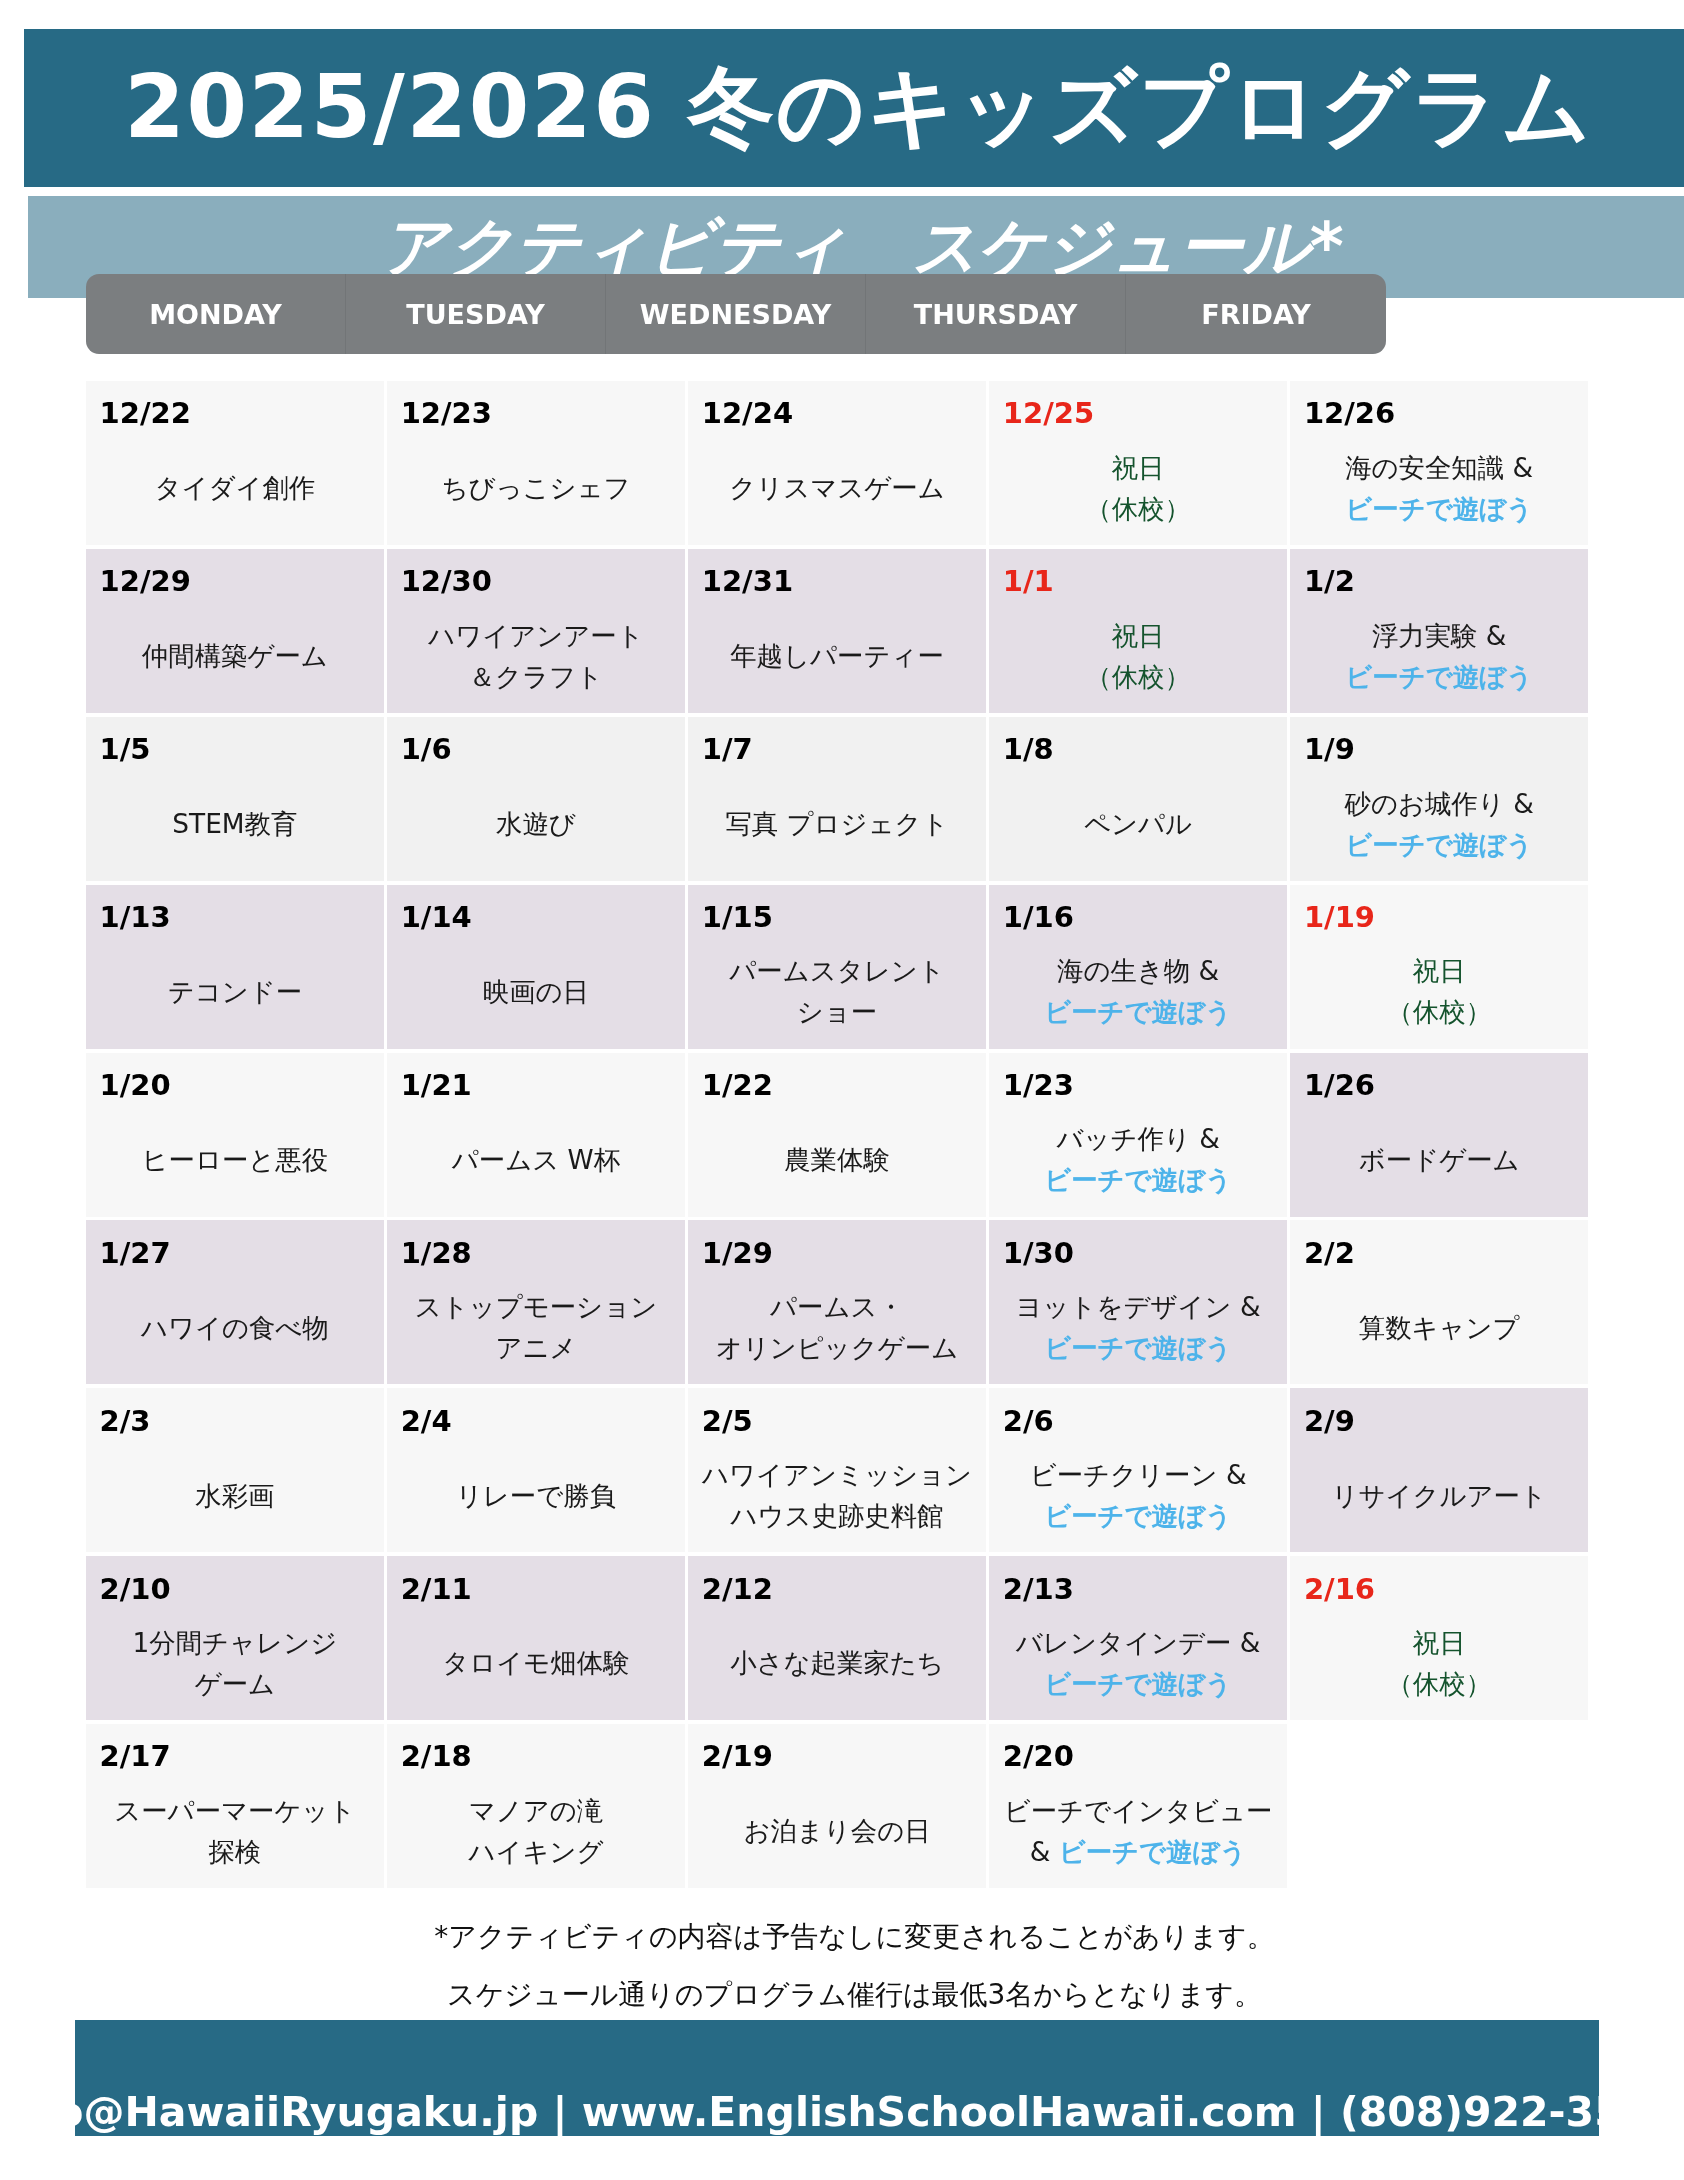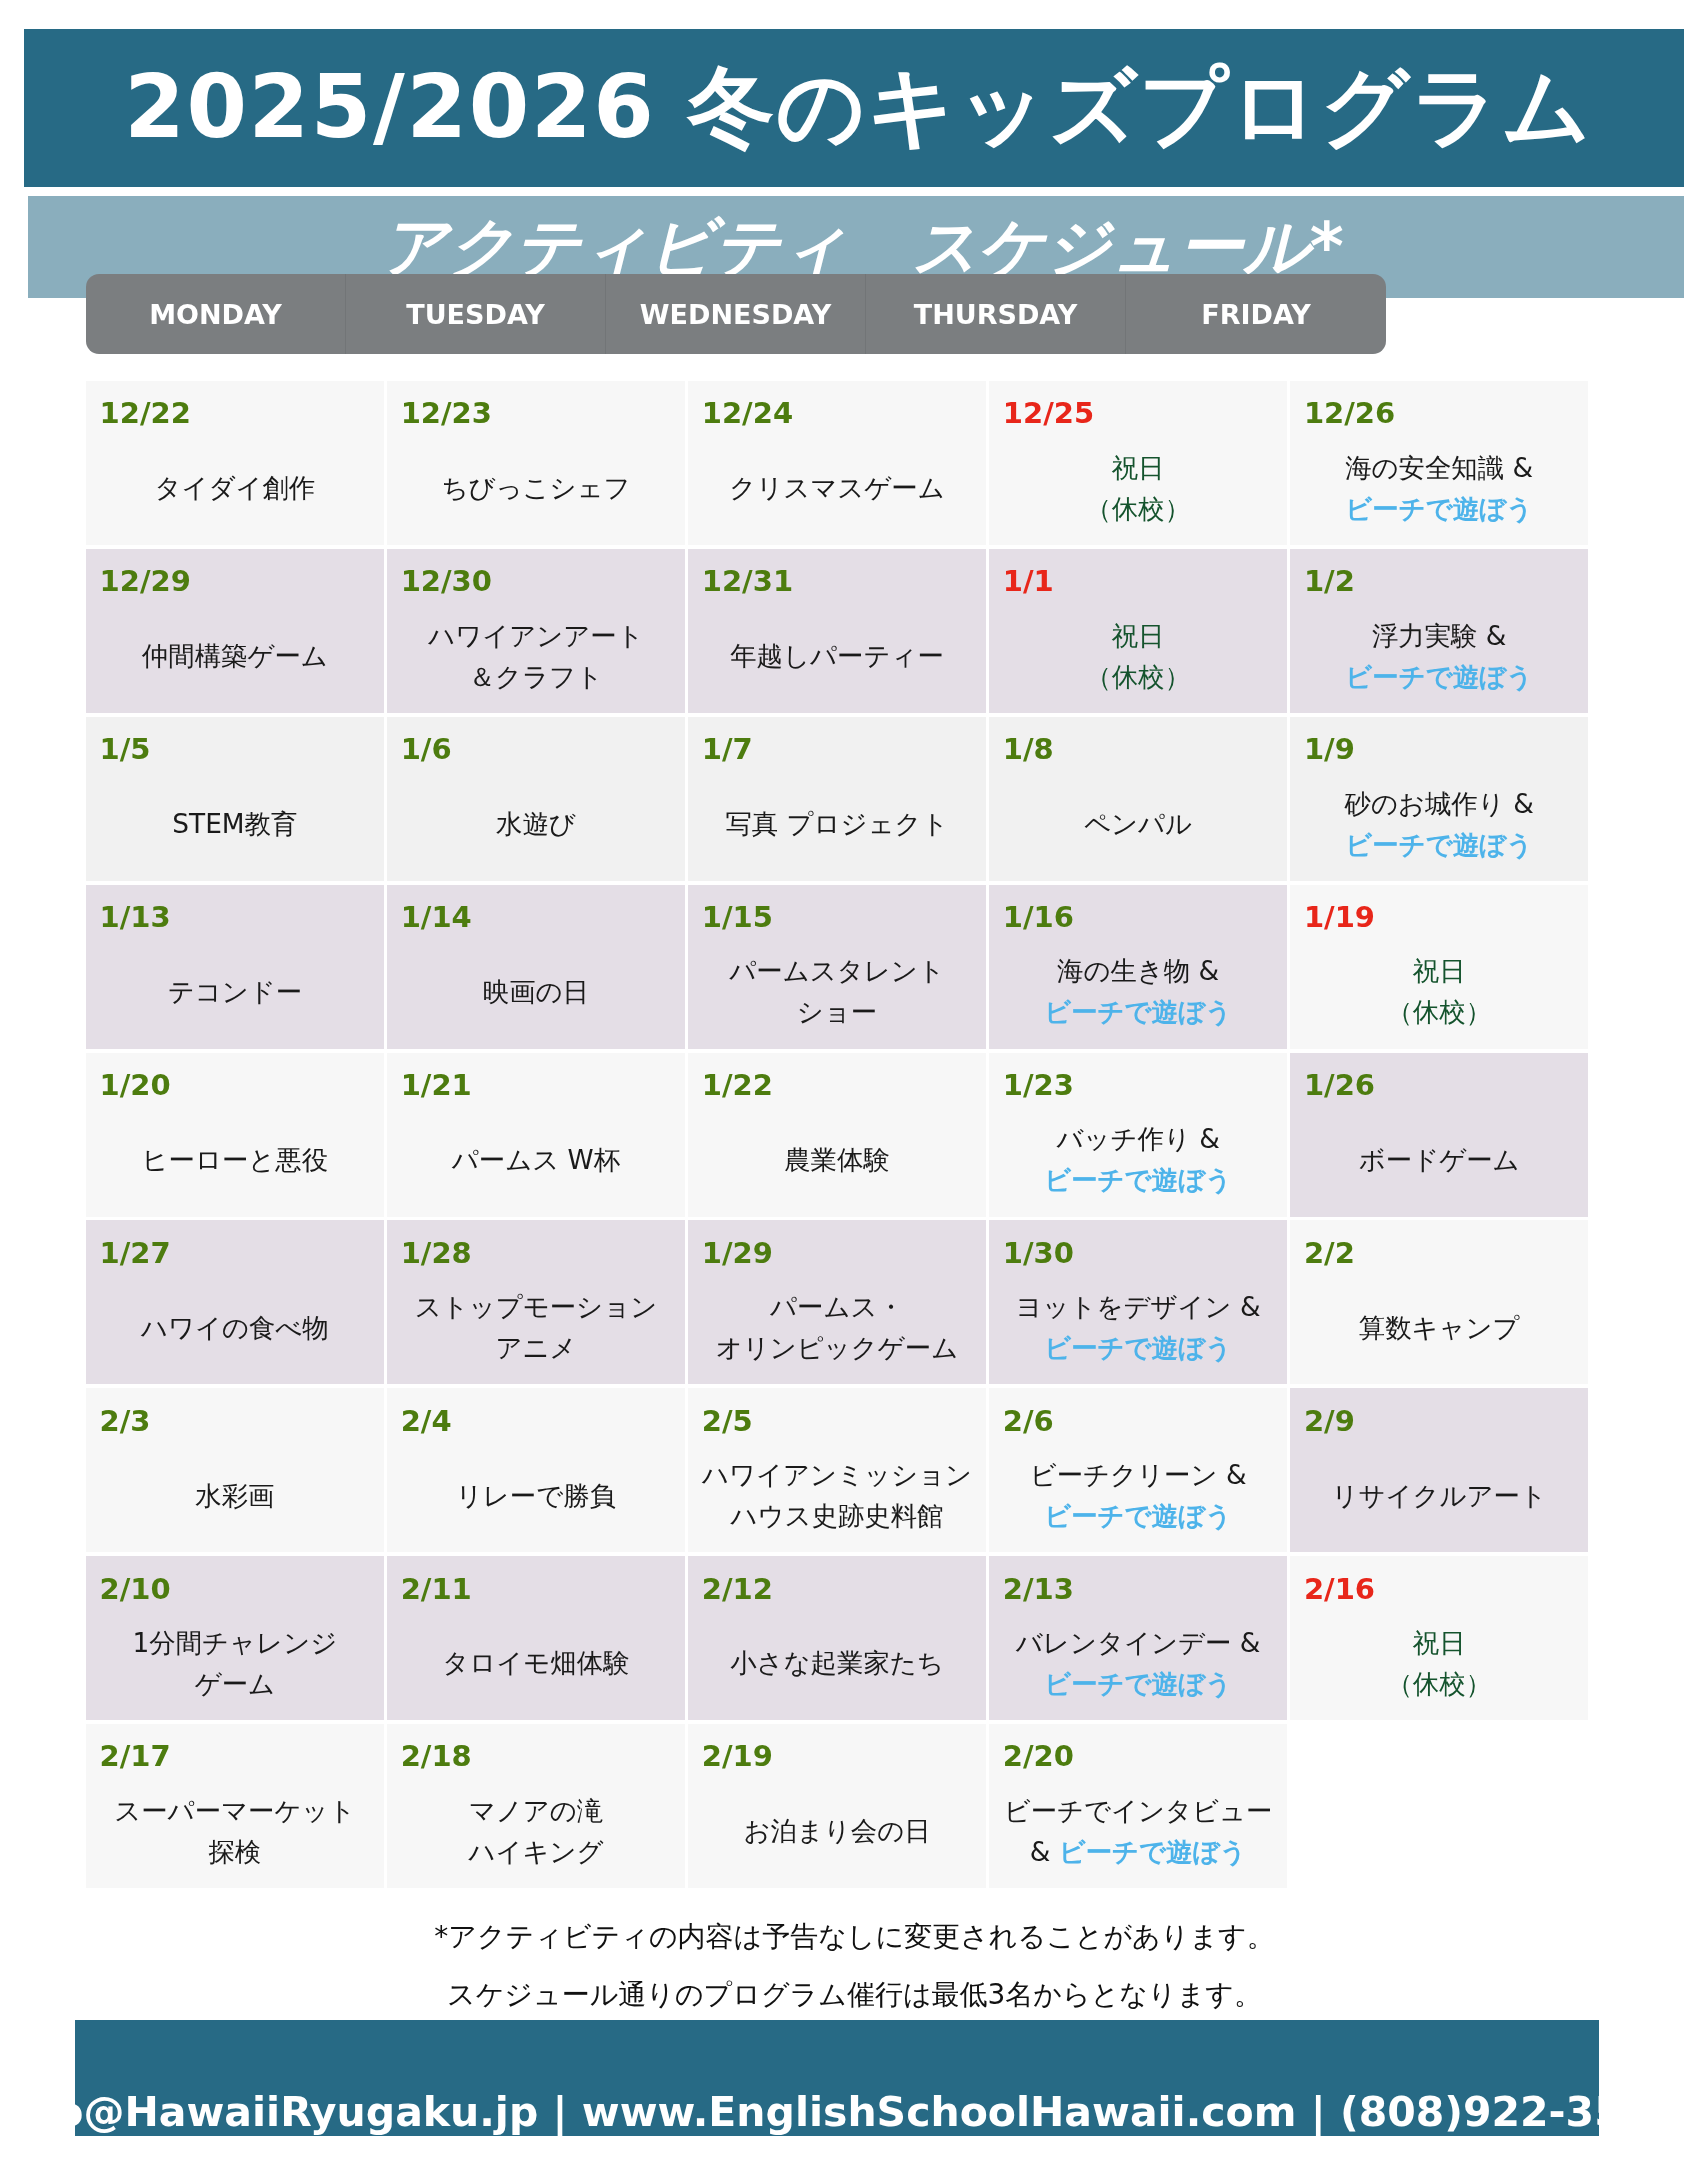--- a/index.html
+++ b/index.html
@@ -15,21 +15,21 @@
                 background:#7b7e80; display:grid; grid-template-columns:repeat(5,1fr);border-radius:13px; }
   .header-row .hcell { display:flex; align-items:center; justify-content:center;
                        color:#fff; font-size:27px; font-weight:bold; border-right:0.9px solid #727577; }
   .header-row .hcell:last-child { border-right:none; }
   .grid { position:absolute; left:86px; top:381px; width:1502px;
           display:grid; grid-template-columns:repeat(5, 1fr); grid-auto-rows:164px;
           column-gap:3.4px; row-gap:3.9px; }
   .cell { position:relative; background:#f7f7f7; }
   .cell.alt { background:#e4dee6; }
   .cell.r3 { background:#f1f1f1;padding-left:8px; }
-  .cell .date { position:absolute; left:13.6px; top:15.3px; font-size:29px; font-weight:bold; color:#4d7c0f; }
+  .cell .date { position:absolute; left:13.6px; top:15.3px; font-size:29px; font-weight:bold; color:#000000; }
   .cell .date.holiday { color:#e8261a; }
   .cell .body { position:absolute; left:0; right:0; top:58px; bottom:8.5px;
                 display:flex; flex-direction:column; align-items:center; justify-content:center;
                 text-align:center; font-size:26.4px; line-height:41px; color:#1a1a1a; }
   .cell .body.holiday { color:#14532d; }
   .beach { color:#4db3ea; font-weight:bold; }
   .notes { position:absolute; left:0; width:1685px; top:1908px; text-align:center;
            font-size:28px; line-height:58px; color:#111;padding-left:12px; }
   .footer-bar { position:absolute; left:75px; top:2020px; width:1524px; height:116px;
                 background:#276a85; display:flex; align-items:flex-end; justify-content:center; }

